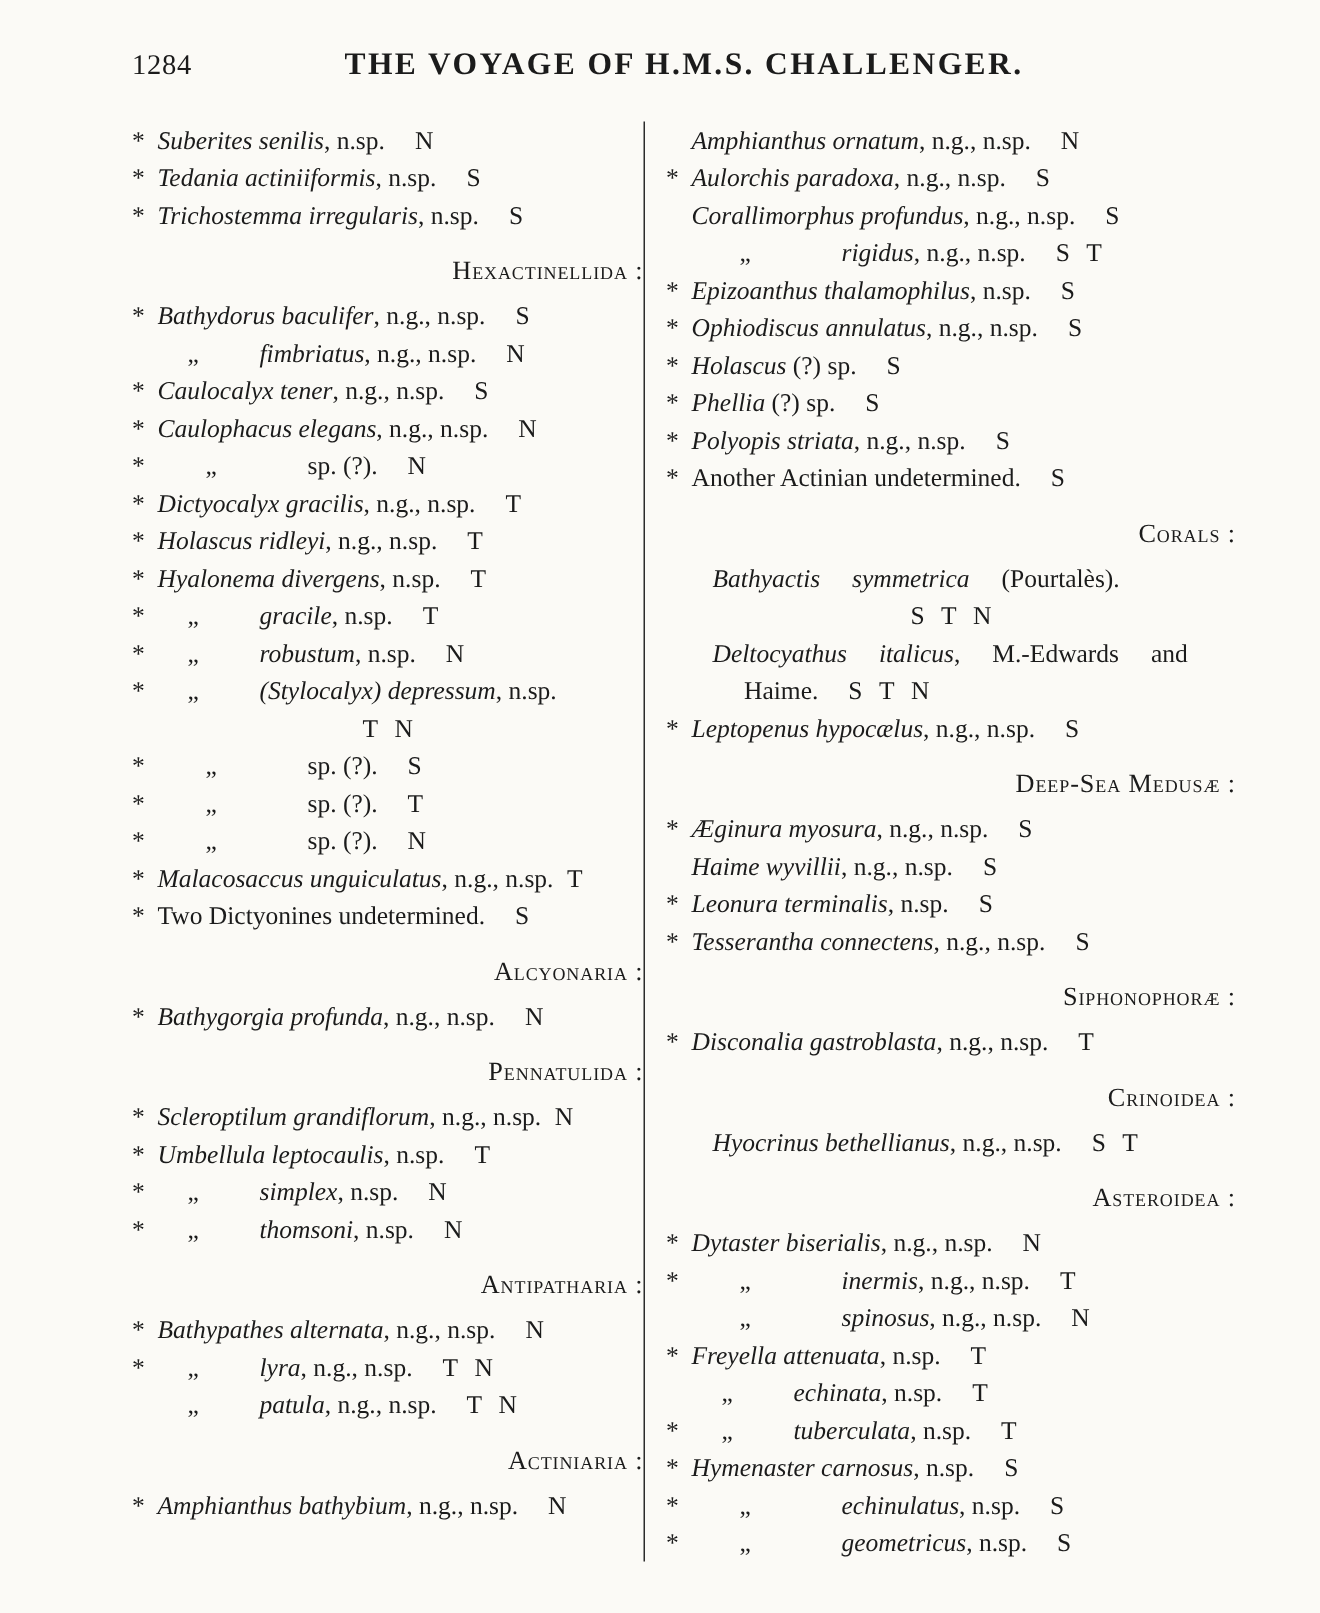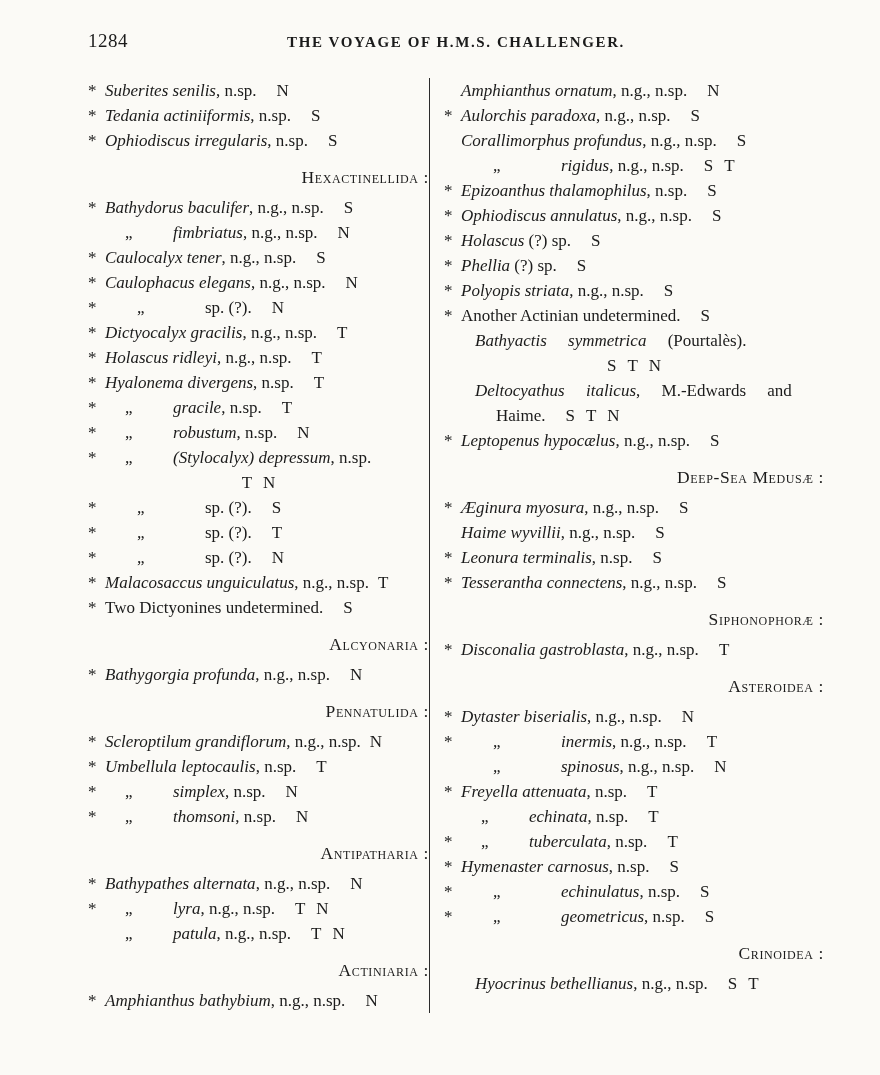--- a/index.html
+++ b/index.html
@@ -14,21 +14,21 @@
   .page { padding:30px 56px 0 88px; }
 
   .page-header {
     display:grid;
     grid-template-columns:1fr auto 1fr;
     align-items:baseline;
     margin-bottom:26px;
   }
   .page-number { font-size:19px; letter-spacing:.5px; justify-self:start; }
   .running-title {
-    font-size:15px; font-weight:bold; letter-spacing:1.6px;
+    font-size:21px; font-weight:bold; letter-spacing:1.6px;
     justify-self:center; white-space:nowrap;
   }
 
   .columns { display:flex; align-items:stretch; }
   .col-left  { width:341px; flex:none; }
   .divider   { width:1px; background:#2b2b2b; flex:none; }
   .col-right { flex:1; padding-left:14px; min-width:0; }
 
   .heading {
     font-variant:small-caps;
@@ -61,21 +61,21 @@
     <span class="page-number">1284</span>
     <span class="running-title">THE VOYAGE OF H.M.S. CHALLENGER.</span>
     <span></span>
   </header>
 
   <div class="columns">
     <div class="col-left" id="col-left">
         <section>
           <div class="line"><span class="star">*</span><span class="it">Suberites senilis</span><span class="rm">, n.sp.</span><span class="st">N</span></div>
           <div class="line"><span class="star">*</span><span class="it">Tedania actiniiformis</span><span class="rm">, n.sp.</span><span class="st">S</span></div>
-          <div class="line"><span class="star">*</span><span class="it">Ophiodiscus irregularis</span><span class="rm">, n.sp.</span><span class="st">S</span></div>
+          <div class="line"><span class="star">*</span><span class="it">Trichostemma irregularis</span><span class="rm">, n.sp.</span><span class="st">S</span></div>
         </section>
         <section>
           <div class="heading">Hexactinellida :</div>
           <div class="line"><span class="star">*</span><span class="it">Bathydorus baculifer</span><span class="rm">, n.g., n.sp.</span><span class="st">S</span></div>
           <div class="line"><span class="star"></span><span class="ditto">„</span><span class="it">fimbriatus</span><span class="rm">, n.g., n.sp.</span><span class="st">N</span></div>
           <div class="line"><span class="star">*</span><span class="it">Caulocalyx tener</span><span class="rm">, n.g., n.sp.</span><span class="st">S</span></div>
           <div class="line"><span class="star">*</span><span class="it">Caulophacus elegans</span><span class="rm">, n.g., n.sp.</span><span class="st">N</span></div>
           <div class="line"><span class="star">*</span><span class="ditto deep">„</span><span class="rm">sp. (?).</span><span class="st">N</span></div>
           <div class="line"><span class="star">*</span><span class="it">Dictyocalyx gracilis</span><span class="rm">, n.g., n.sp.</span><span class="st">T</span></div>
           <div class="line"><span class="star">*</span><span class="it">Holascus ridleyi</span><span class="rm">, n.g., n.sp.</span><span class="st">T</span></div>
@@ -120,48 +120,49 @@
           <div class="line"><span class="star"></span><span class="it">Corallimorphus profundus</span><span class="rm">, n.g., n.sp.</span><span class="st">S</span></div>
           <div class="line"><span class="star"></span><span class="ditto deep">„</span><span class="it">rigidus</span><span class="rm">, n.g., n.sp.</span><span class="st">S T</span></div>
           <div class="line"><span class="star">*</span><span class="it">Epizoanthus thalamophilus</span><span class="rm">, n.sp.</span><span class="st">S</span></div>
           <div class="line"><span class="star">*</span><span class="it">Ophiodiscus annulatus</span><span class="rm">, n.g., n.sp.</span><span class="st">S</span></div>
           <div class="line"><span class="star">*</span><span class="it">Holascus</span><span class="rm"> (?) sp.</span><span class="st">S</span></div>
           <div class="line"><span class="star">*</span><span class="it">Phellia</span><span class="rm"> (?) sp.</span><span class="st">S</span></div>
           <div class="line"><span class="star">*</span><span class="it">Polyopis striata</span><span class="rm">, n.g., n.sp.</span><span class="st">S</span></div>
           <div class="line"><span class="star">*</span><span class="rm">Another Actinian undetermined.</span><span class="st">S</span></div>
         </section>
         <section>
+          <div class="heading">Corals :</div>
           <div class="line para-indent spread"><span class="star"></span><span class="it">Bathyactis symmetrica</span><span class="rm"> (Pourtalès).</span></div>
           <div class="line center"><span class="st">S T N</span></div>
           <div class="line para-indent spread"><span class="star"></span><span class="it">Deltocyathus italicus</span><span class="rm">, M.-Edwards and</span></div>
           <div class="line cont-indent"><span class="rm">Haime.</span><span class="st">S T N</span></div>
           <div class="line"><span class="star">*</span><span class="it">Leptopenus hypocælus</span><span class="rm">, n.g., n.sp.</span><span class="st">S</span></div>
         </section>
         <section>
           <div class="heading">Deep-Sea Medusæ :</div>
           <div class="line"><span class="star">*</span><span class="it">Æginura myosura</span><span class="rm">, n.g., n.sp.</span><span class="st">S</span></div>
           <div class="line"><span class="star"></span><span class="it">Haime wyvillii</span><span class="rm">, n.g., n.sp.</span><span class="st">S</span></div>
           <div class="line"><span class="star">*</span><span class="it">Leonura terminalis</span><span class="rm">, n.sp.</span><span class="st">S</span></div>
           <div class="line"><span class="star">*</span><span class="it">Tesserantha connectens</span><span class="rm">, n.g., n.sp.</span><span class="st">S</span></div>
         </section>
         <section>
           <div class="heading">Siphonophoræ :</div>
           <div class="line"><span class="star">*</span><span class="it">Disconalia gastroblasta</span><span class="rm">, n.g., n.sp.</span><span class="st">T</span></div>
         </section>
         <section>
+          <div class="heading">Crinoidea :</div>
+          <div class="line para-indent"><span class="star"></span><span class="it">Hyocrinus bethellianus</span><span class="rm">, n.g., n.sp.</span><span class="st">S T</span></div>
+        </section>
+        <section>
           <div class="heading">Asteroidea :</div>
           <div class="line"><span class="star">*</span><span class="it">Dytaster biserialis</span><span class="rm">, n.g., n.sp.</span><span class="st">N</span></div>
           <div class="line"><span class="star">*</span><span class="ditto deep">„</span><span class="it">inermis</span><span class="rm">, n.g., n.sp.</span><span class="st">T</span></div>
           <div class="line"><span class="star"></span><span class="ditto deep">„</span><span class="it">spinosus</span><span class="rm">, n.g., n.sp.</span><span class="st">N</span></div>
           <div class="line"><span class="star">*</span><span class="it">Freyella attenuata</span><span class="rm">, n.sp.</span><span class="st">T</span></div>
           <div class="line"><span class="star"></span><span class="ditto">„</span><span class="it">echinata</span><span class="rm">, n.sp.</span><span class="st">T</span></div>
           <div class="line"><span class="star">*</span><span class="ditto">„</span><span class="it">tuberculata</span><span class="rm">, n.sp.</span><span class="st">T</span></div>
           <div class="line"><span class="star">*</span><span class="it">Hymenaster carnosus</span><span class="rm">, n.sp.</span><span class="st">S</span></div>
           <div class="line"><span class="star">*</span><span class="ditto deep">„</span><span class="it">echinulatus</span><span class="rm">, n.sp.</span><span class="st">S</span></div>
           <div class="line"><span class="star">*</span><span class="ditto deep">„</span><span class="it">geometricus</span><span class="rm">, n.sp.</span><span class="st">S</span></div>
         </section>
-        <section>
-          <div class="heading">Crinoidea :</div>
-          <div class="line para-indent"><span class="star"></span><span class="it">Hyocrinus bethellianus</span><span class="rm">, n.g., n.sp.</span><span class="st">S T</span></div>
-        </section>
       </div>
   </div>
 </div>
 
 </body></html>

